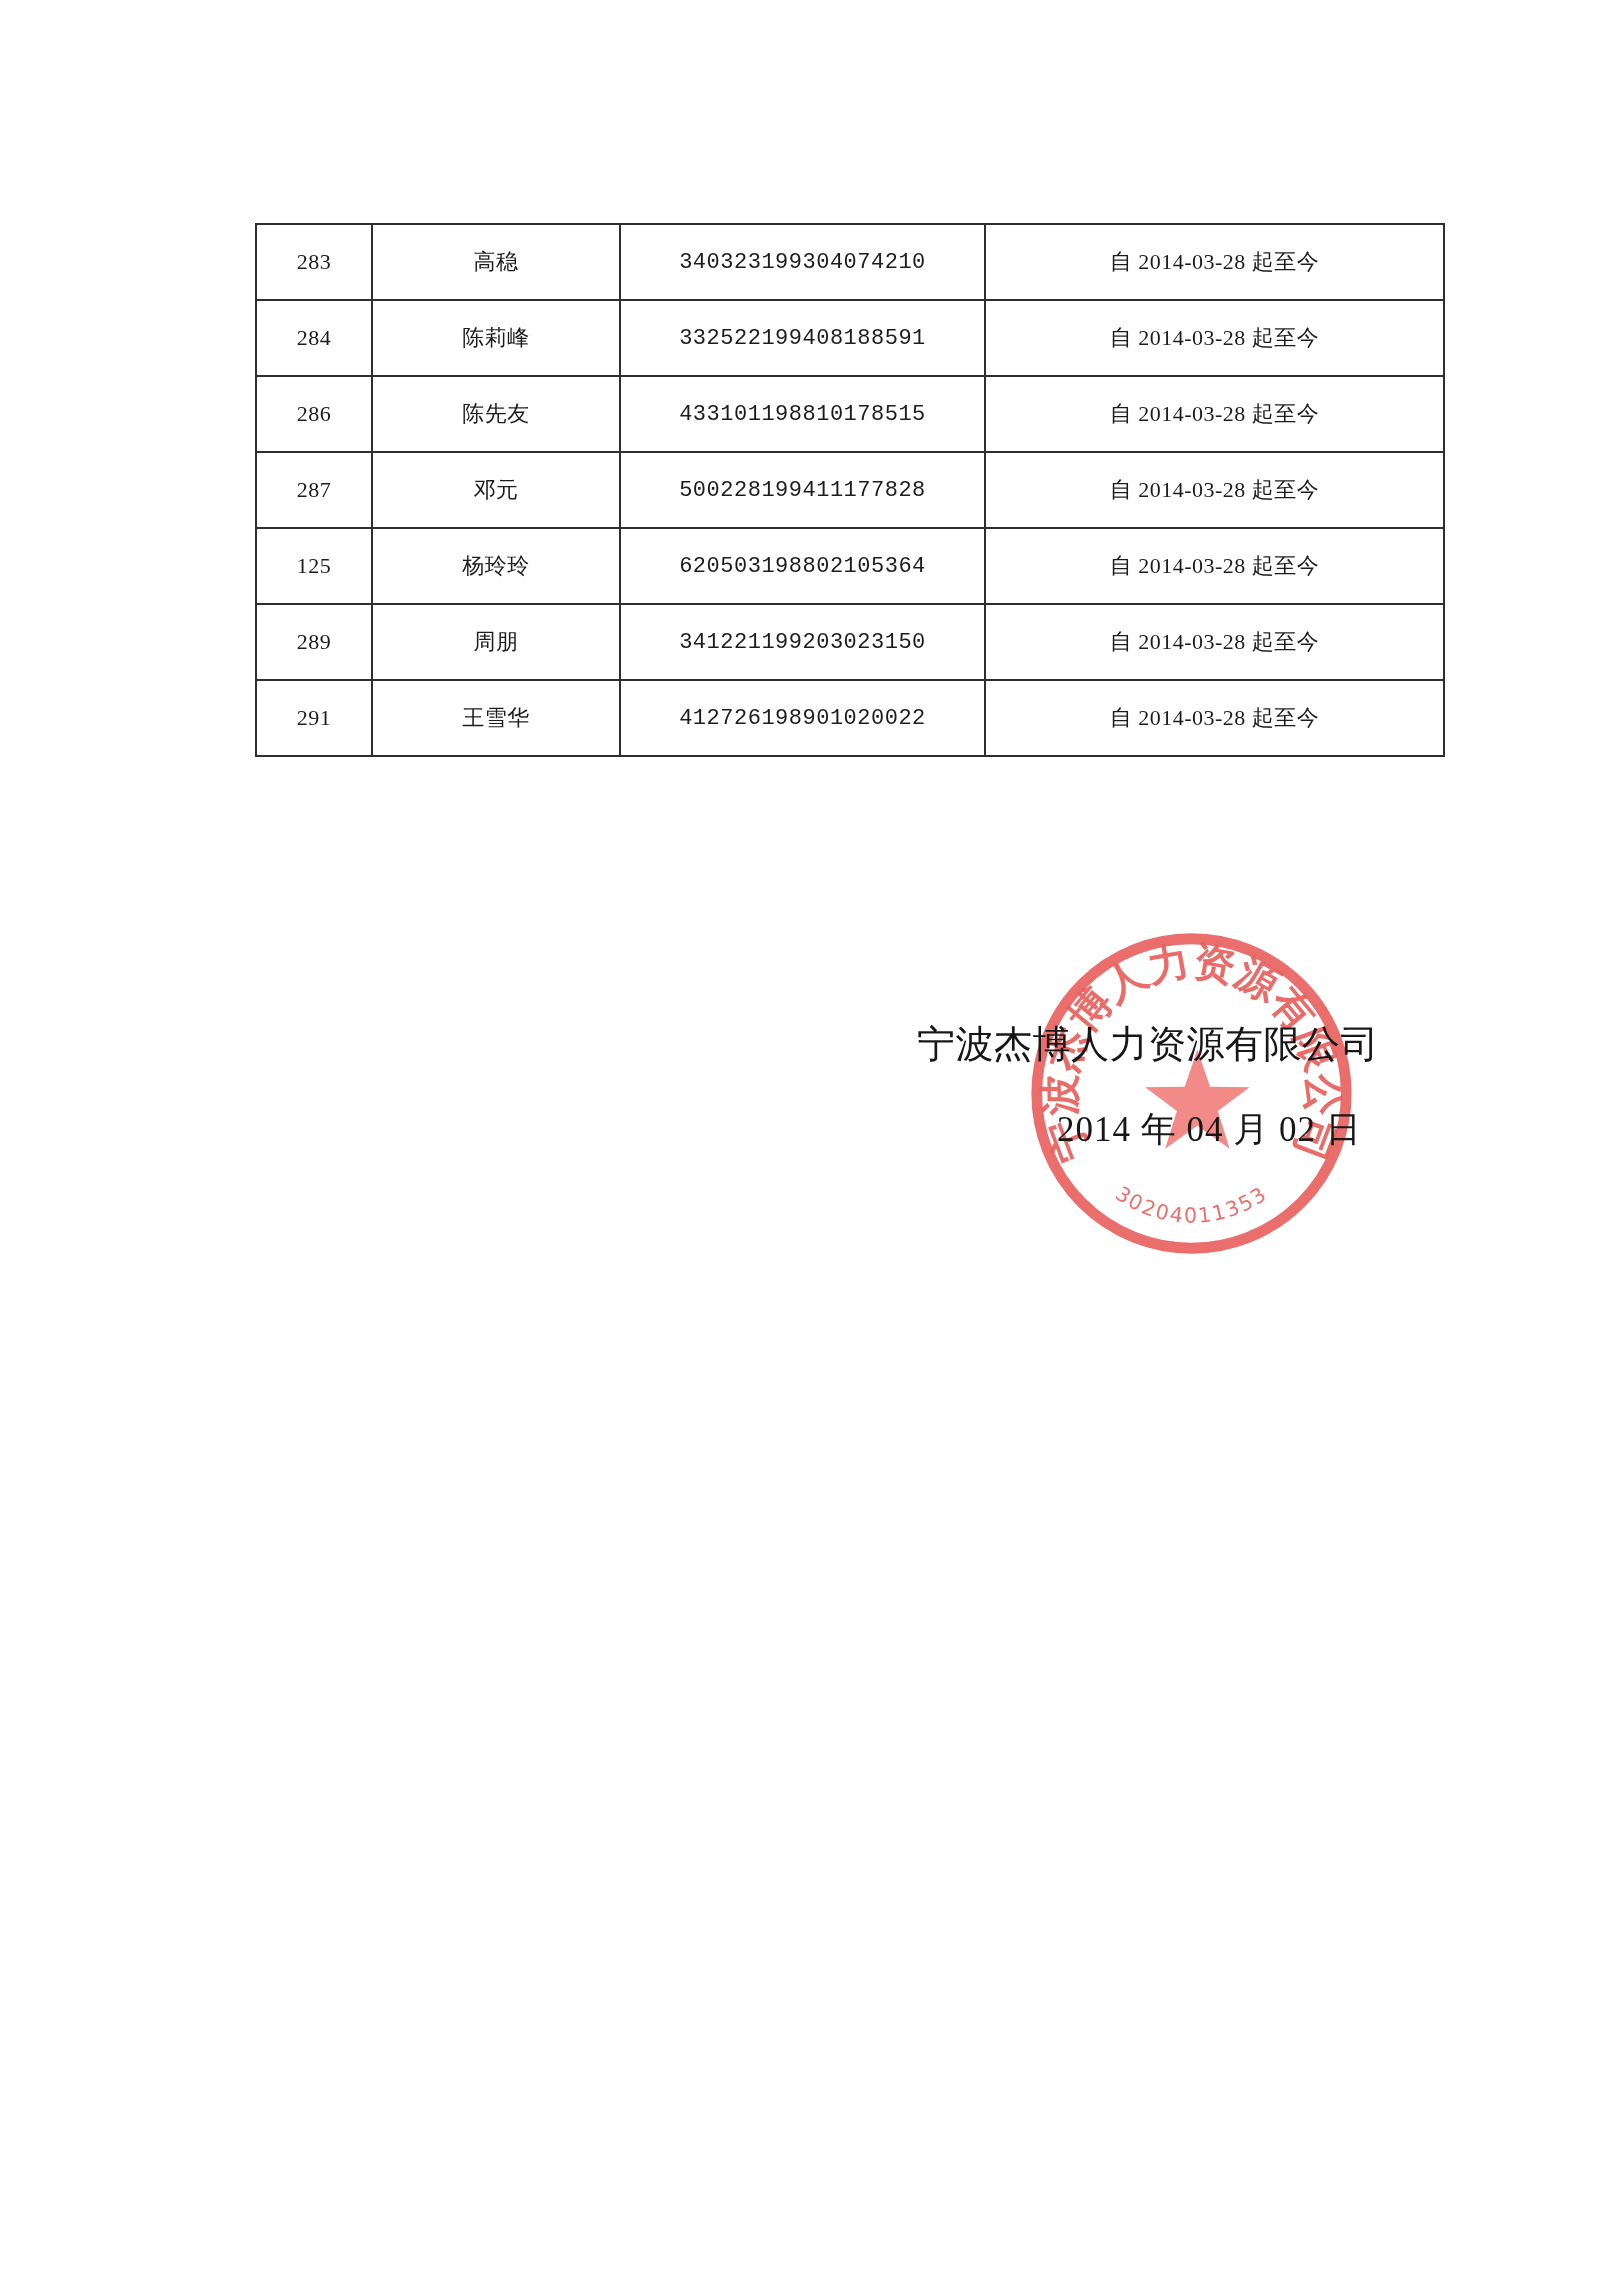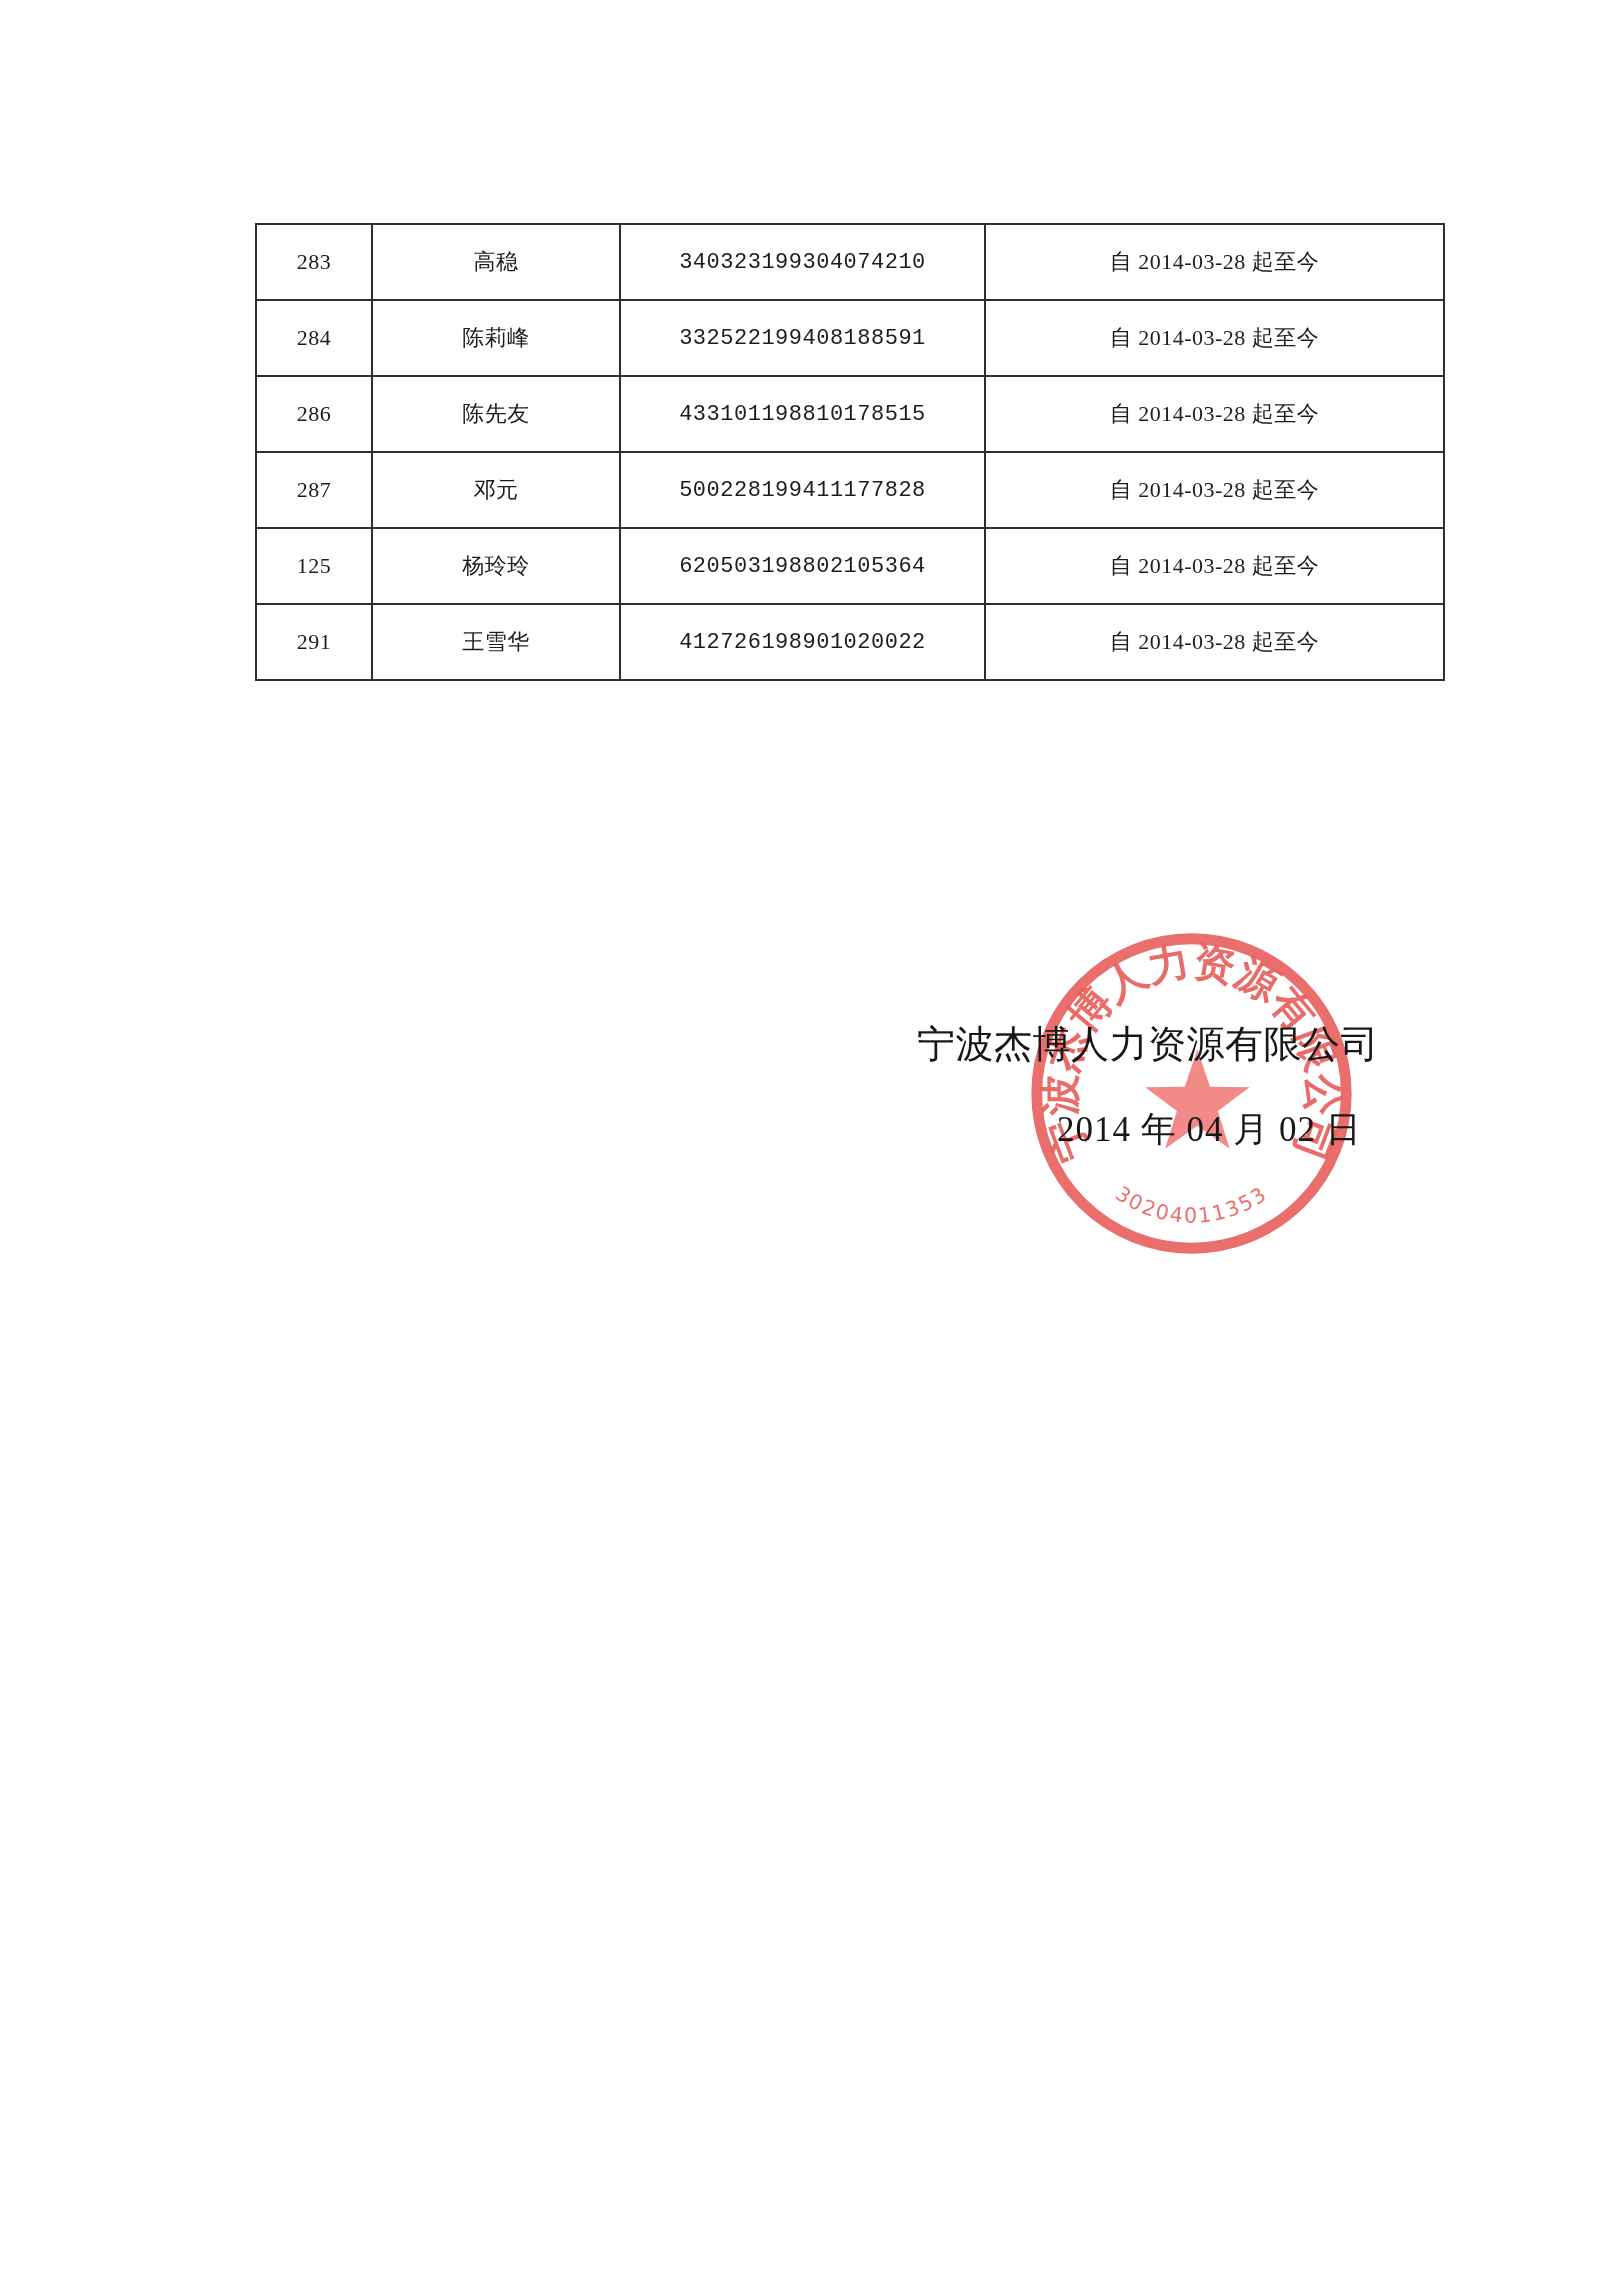--- a/index.html
+++ b/index.html
@@ -107,20 +107,26 @@
       <td class="cell-period">自 2014-03-28 起至今</td>
     </tr>
 
     <tr>
       <td class="cell-index">125</td>
       <td class="cell-name">杨玲玲</td>
       <td class="cell-id">620503198802105364</td>
       <td class="cell-period">自 2014-03-28 起至今</td>
     </tr>
 
+    <tr>
+      <td class="cell-index">289</td>
+      <td class="cell-name">周朋</td>
+      <td class="cell-id">341221199203023150</td>
+      <td class="cell-period">自 2014-03-28 起至今</td>
+    </tr>
 
 
     <tr>
       <td class="cell-index">291</td>
       <td class="cell-name">王雪华</td>
       <td class="cell-id">412726198901020022</td>
       <td class="cell-period">自 2014-03-28 起至今</td>
     </tr>
   </tbody>
   </table>

